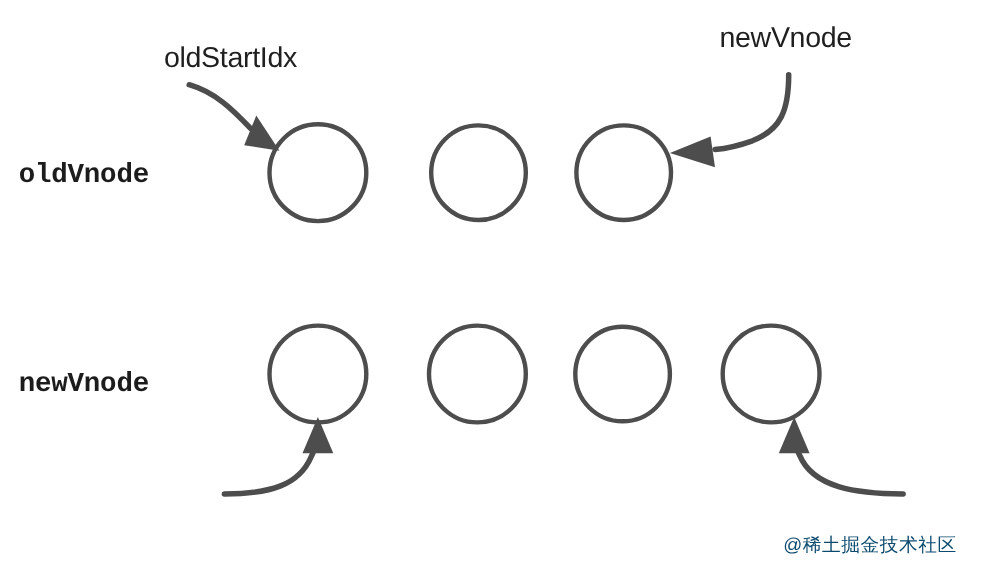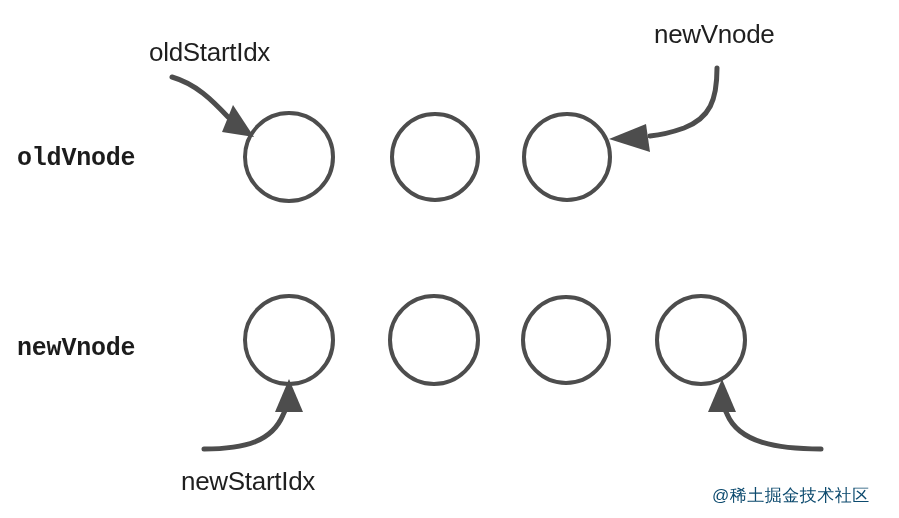--- a/index.html
+++ b/index.html
@@ -114,18 +114,17 @@
   </svg>
 
   <div class="row-label" id="label-oldVnode">oldVnode</div>
 
   <div class="row-label" id="label-newVnode">newVnode</div>
 
   <div class="idx-label" id="label-oldStartIdx">oldStartIdx</div>
 
   <div class="idx-label" id="label-oldEndIdx">newVnode</div>
 
-  <div class="idx-label" id="label-newStartIdx">newStartIdx</div>
 
 
   <div class="watermark" id="watermark-credit">@稀土掘金技术社区</div>
 
 </div>
 
 </body></html>

